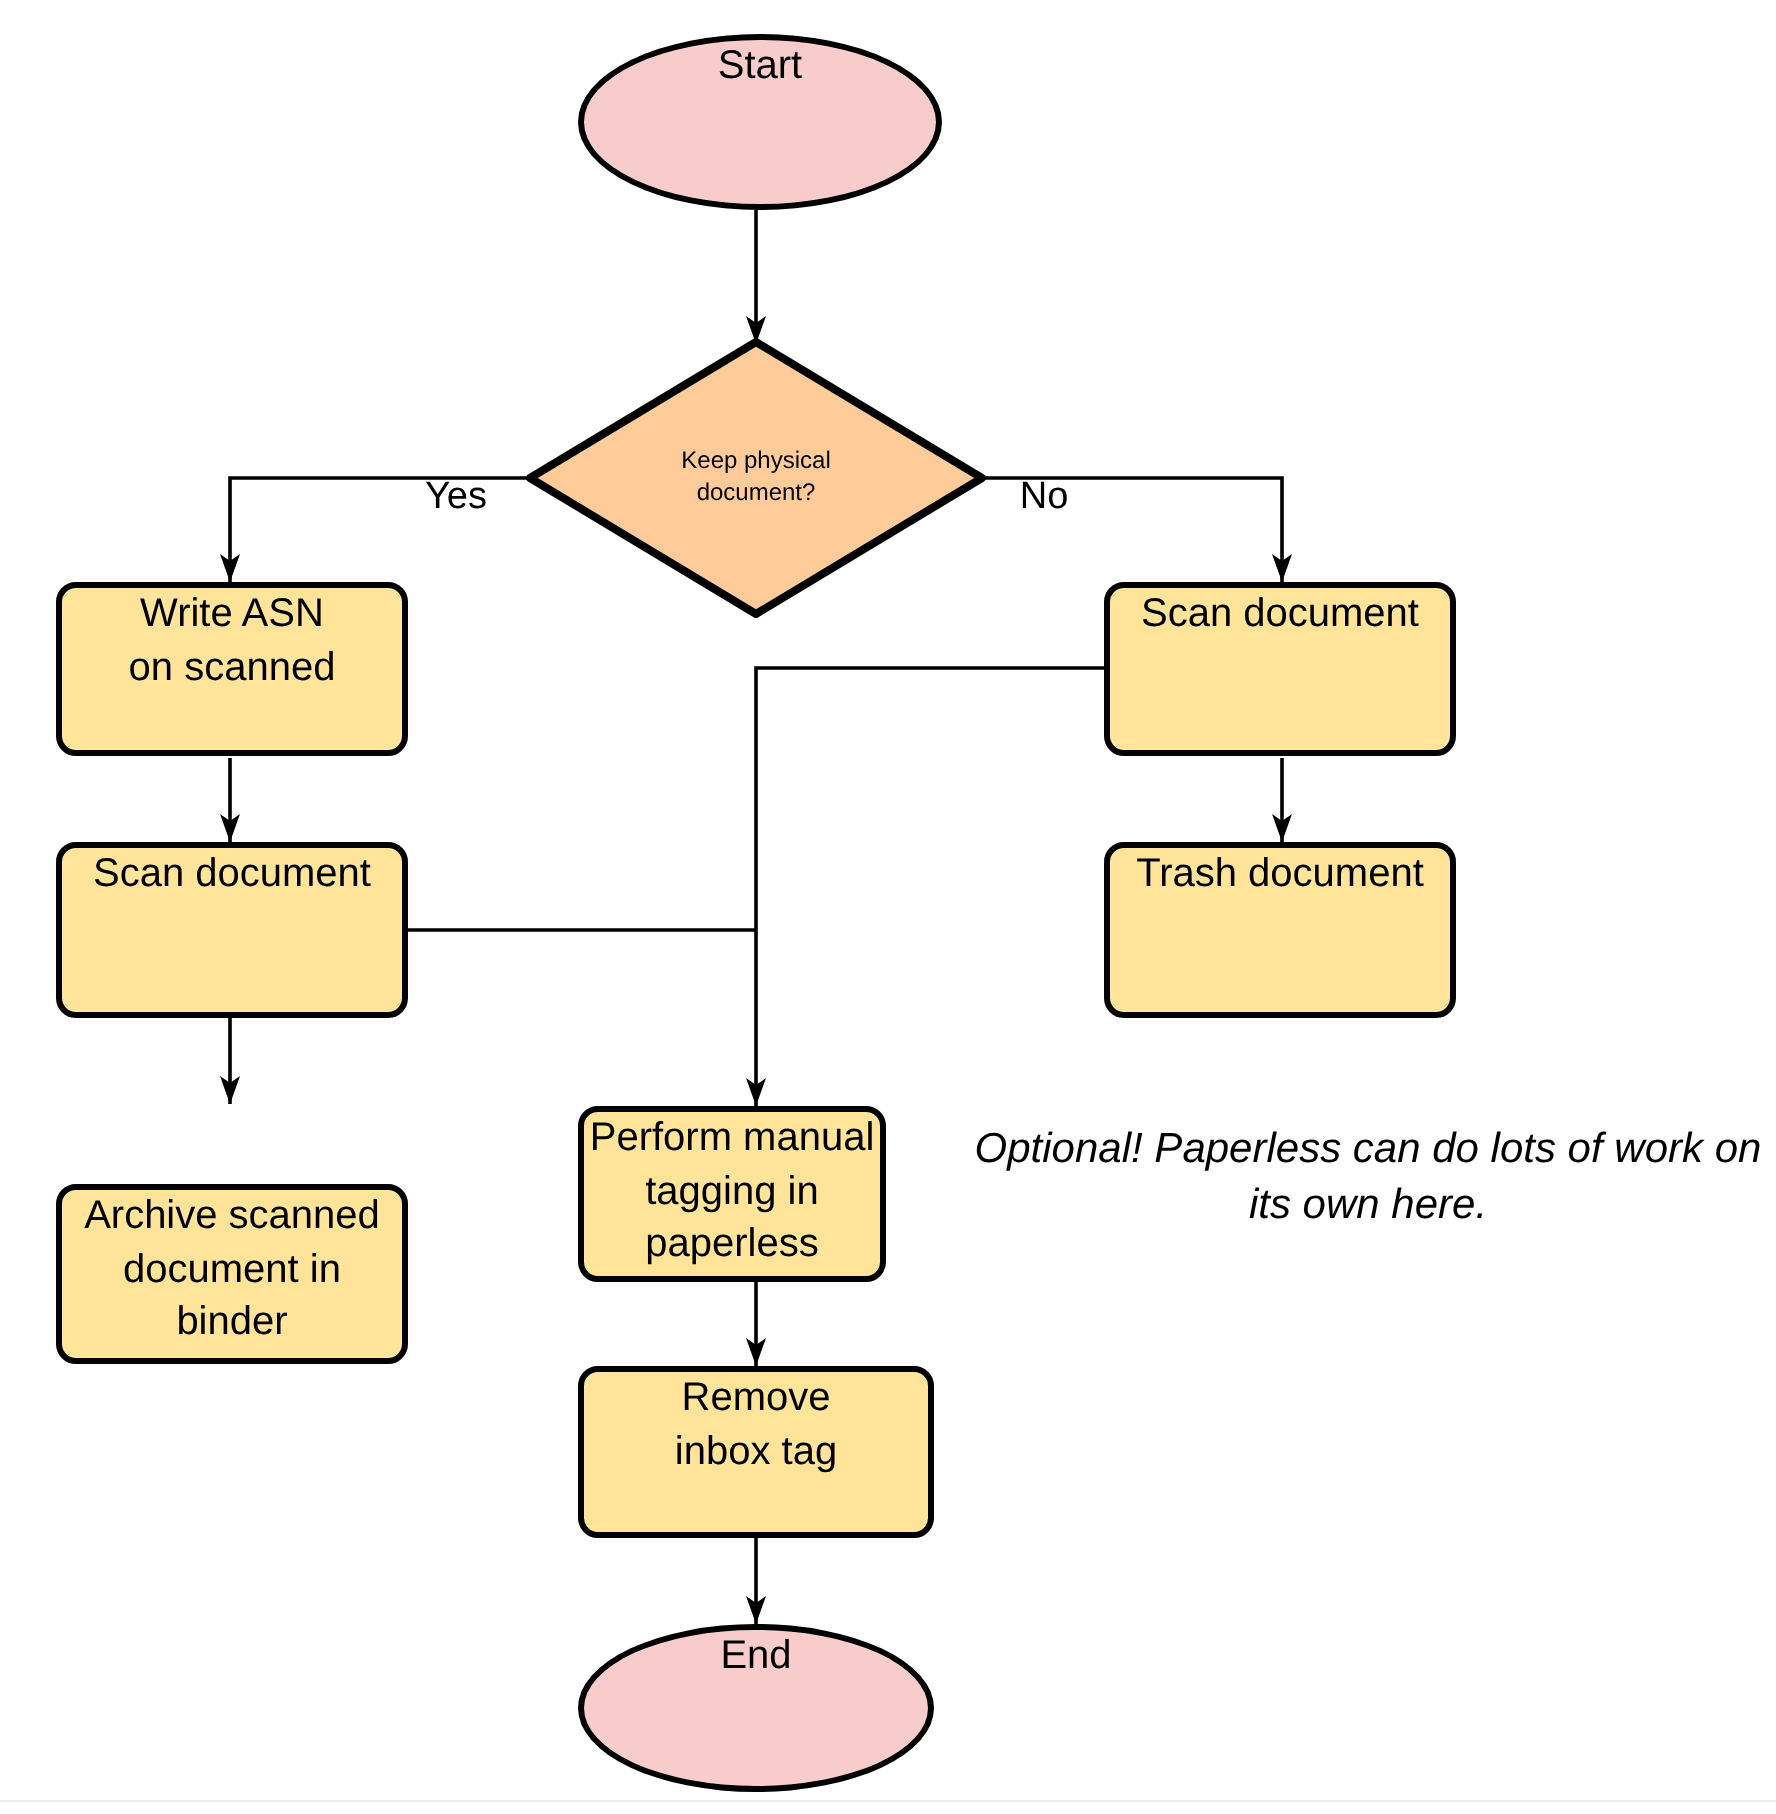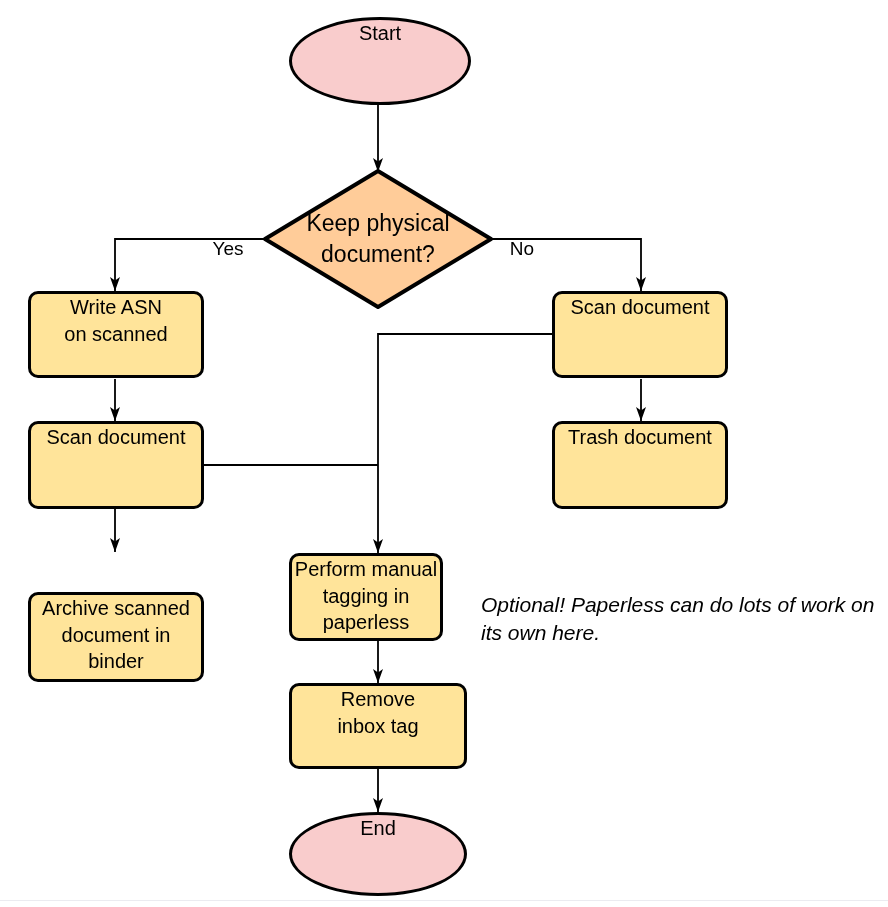--- a/index.html
+++ b/index.html
@@ -48,21 +48,21 @@
     border: 3px solid #000000;
     border-radius: 10px;
   }
   .decision-label {
     position: absolute;
     z-index: 2;
     display: flex;
     align-items: center;
     justify-content: center;
     text-align: center;
-    font-size: 23px;
+    font-size: 12px;
     line-height: 1.33;
     white-space: pre-line;
   }
   .edge-label {
     position: absolute;
     z-index: 2;
     font-size: 19px;
     text-align: center;
     white-space: pre-line;
     margin-top: 28px;
@@ -90,21 +90,21 @@
   #node-scan-left        { left: 28px;  top: 421px; width: 176px; height: 88px; }
   #node-archive          { left: 28px;  top: 552px; width: 176px; height: 90px; margin-top: 40px; }
   #node-scan-right       { left: 552px; top: 291px; width: 176px; height: 87px; }
   #node-trash            { left: 552px; top: 421px; width: 176px; height: 88px; }
   #node-tagging          { left: 289px; top: 553px; width: 154px; height: 88px; }
   #node-remove-inbox     { left: 289px; top: 683px; width: 178px; height: 86px; }
   #node-end              { left: 289px; top: 812px; width: 178px; height: 84px; }
   #decision-text         { left: 285px; top: 206px; width: 186px; height: 66px; }
   #edge-label-yes        { left: 205px; top: 210px; width: 46px; }
   #edge-label-no         { left: 502px; top: 210px; width: 40px; }
-  #annotation-note       { left: 481px; top: 591px; width: 406px; }
+  #annotation-note       { left: 481px; top: 561px; width: 406px; text-align: center; }
 </style>
 </head>
 <body>
 
 <div class="canvas">
 
   <svg class="edges-layer" width="888" height="907" viewBox="0 0 888 907" xmlns="http://www.w3.org/2000/svg">
     <defs>
       <marker id="arrow" viewBox="0 0 14 12" refX="14" refY="6" markerWidth="14" markerHeight="12" markerUnits="userSpaceOnUse" orient="auto">
         <path d="M0,1 L14,6 L0,11 L3.5,6 Z" fill="#000000"></path>

